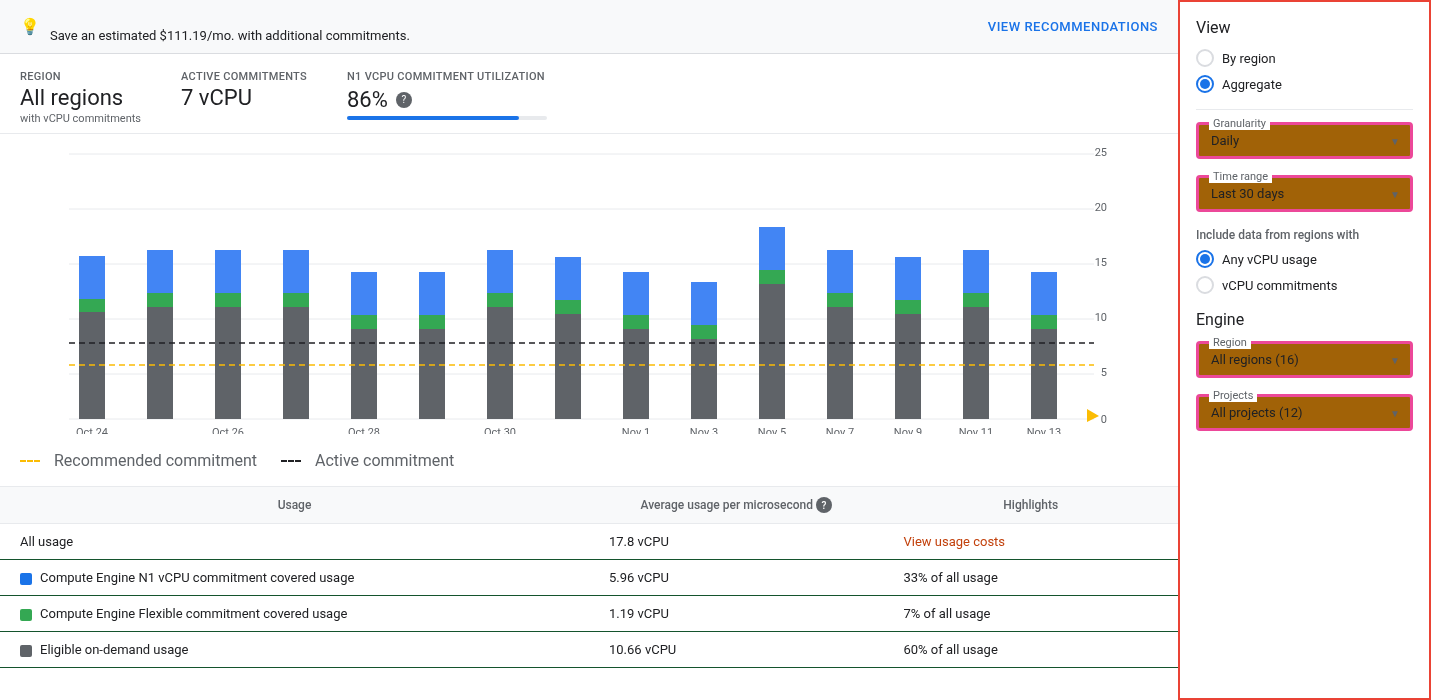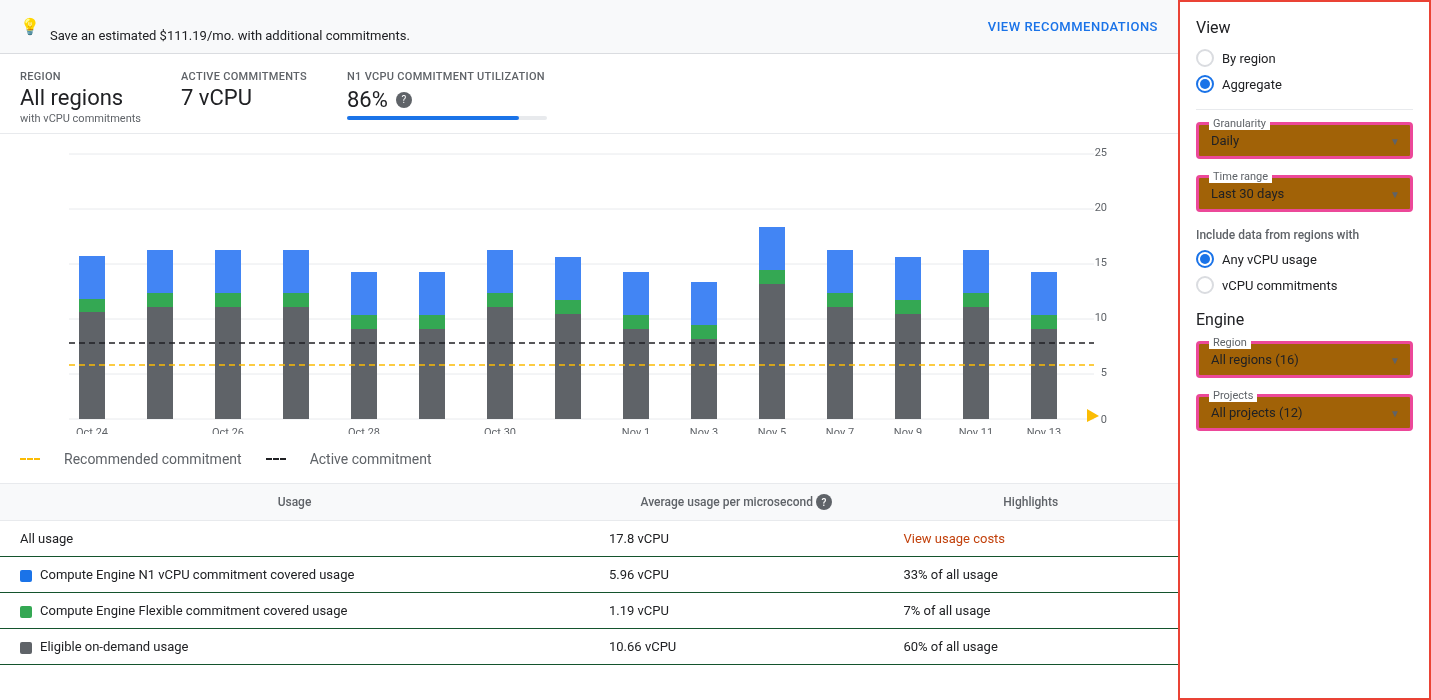--- a/index.html
+++ b/index.html
@@ -42,21 +42,21 @@
     .help-icon { width: 16px; height: 16px; border-radius: 50%; background: #5f6368; color: white; font-size: 10px; display: inline-flex; align-items: center; justify-content: center; cursor: pointer; }
     .util-bar-container { width: 200px; height: 4px; background: #e8eaed; border-radius: 2px; }
     .util-bar-fill { height: 100%; background: #1a73e8; border-radius: 2px; }
 
     
     .chart-area { padding: 10px 20px; position: relative; }
     .chart-svg { width: 100%; }
 
     
     .legend { display: flex; gap: 24px; padding: 4px 20px 8px 20px; }
-    .legend-item { display: flex; align-items: center; gap: 24px; font-size: 14px; color: #5f6368; }
+    .legend-item { display: flex; align-items: center; gap: 14px; font-size: 16px; color: #5f6368; }
     .legend-line-yellow { width: 20px; height: 2px; background: transparent; border-top: 2px dashed #fbbc04; }
     .legend-line-black { width: 20px; height: 2px; background: transparent; border-top: 2px dashed #202124; }
 
     
     .usage-table { width: 100%; border-collapse: collapse; margin-top: 8px; }
     .usage-table th {
       background: #f8f9fa;
       padding: 10px 20px;
       text-align: center;
       font-size: 12px;

